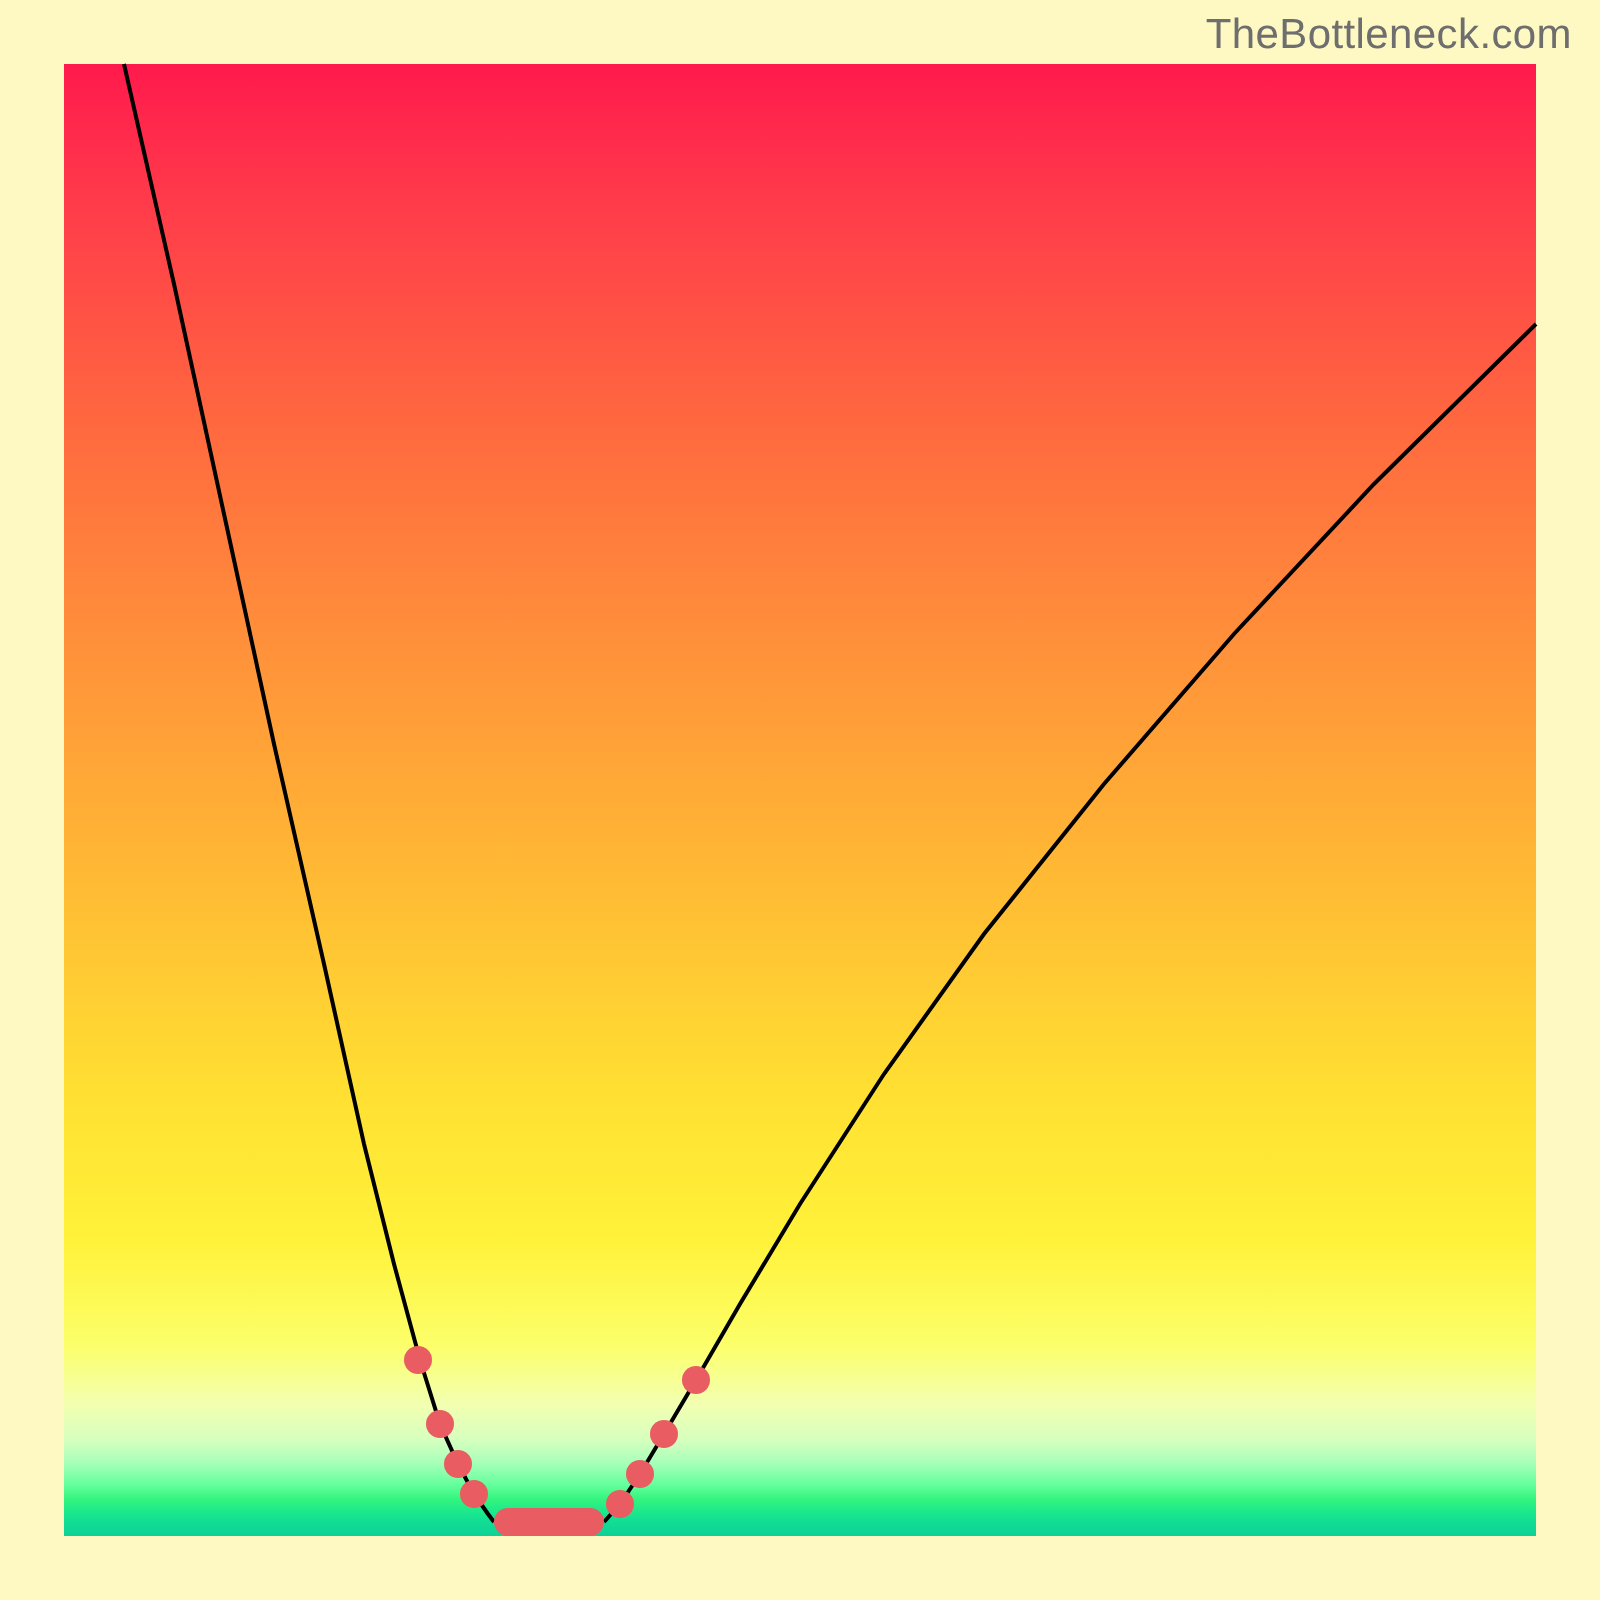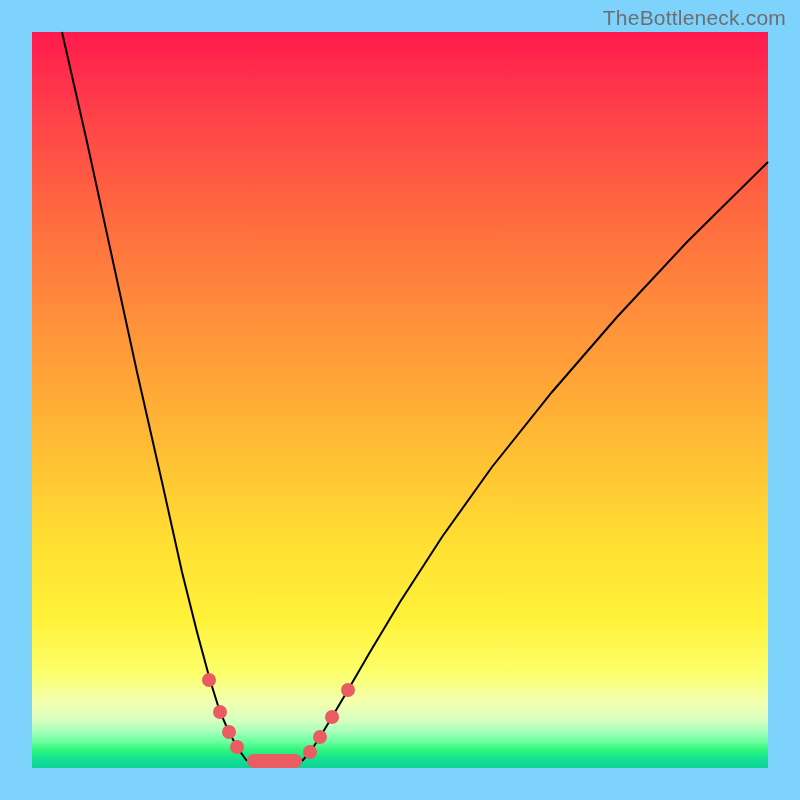--- a/index.html
+++ b/index.html
@@ -10,21 +10,21 @@
     background: #000;
     overflow: hidden;
     font-family: Arial, Helvetica, sans-serif;
   }
   .frame {
     position: absolute;
     left: 0;
     top: 0;
     width: 800px;
     height: 800px;
-    background: #7dd3fc;
+    background: #fef9c3;
   }
   .plot {
     position: absolute;
     left: 32px;
     top: 32px;
     width: 736px;
     height: 736px;
     
     background: linear-gradient(
       to bottom,

